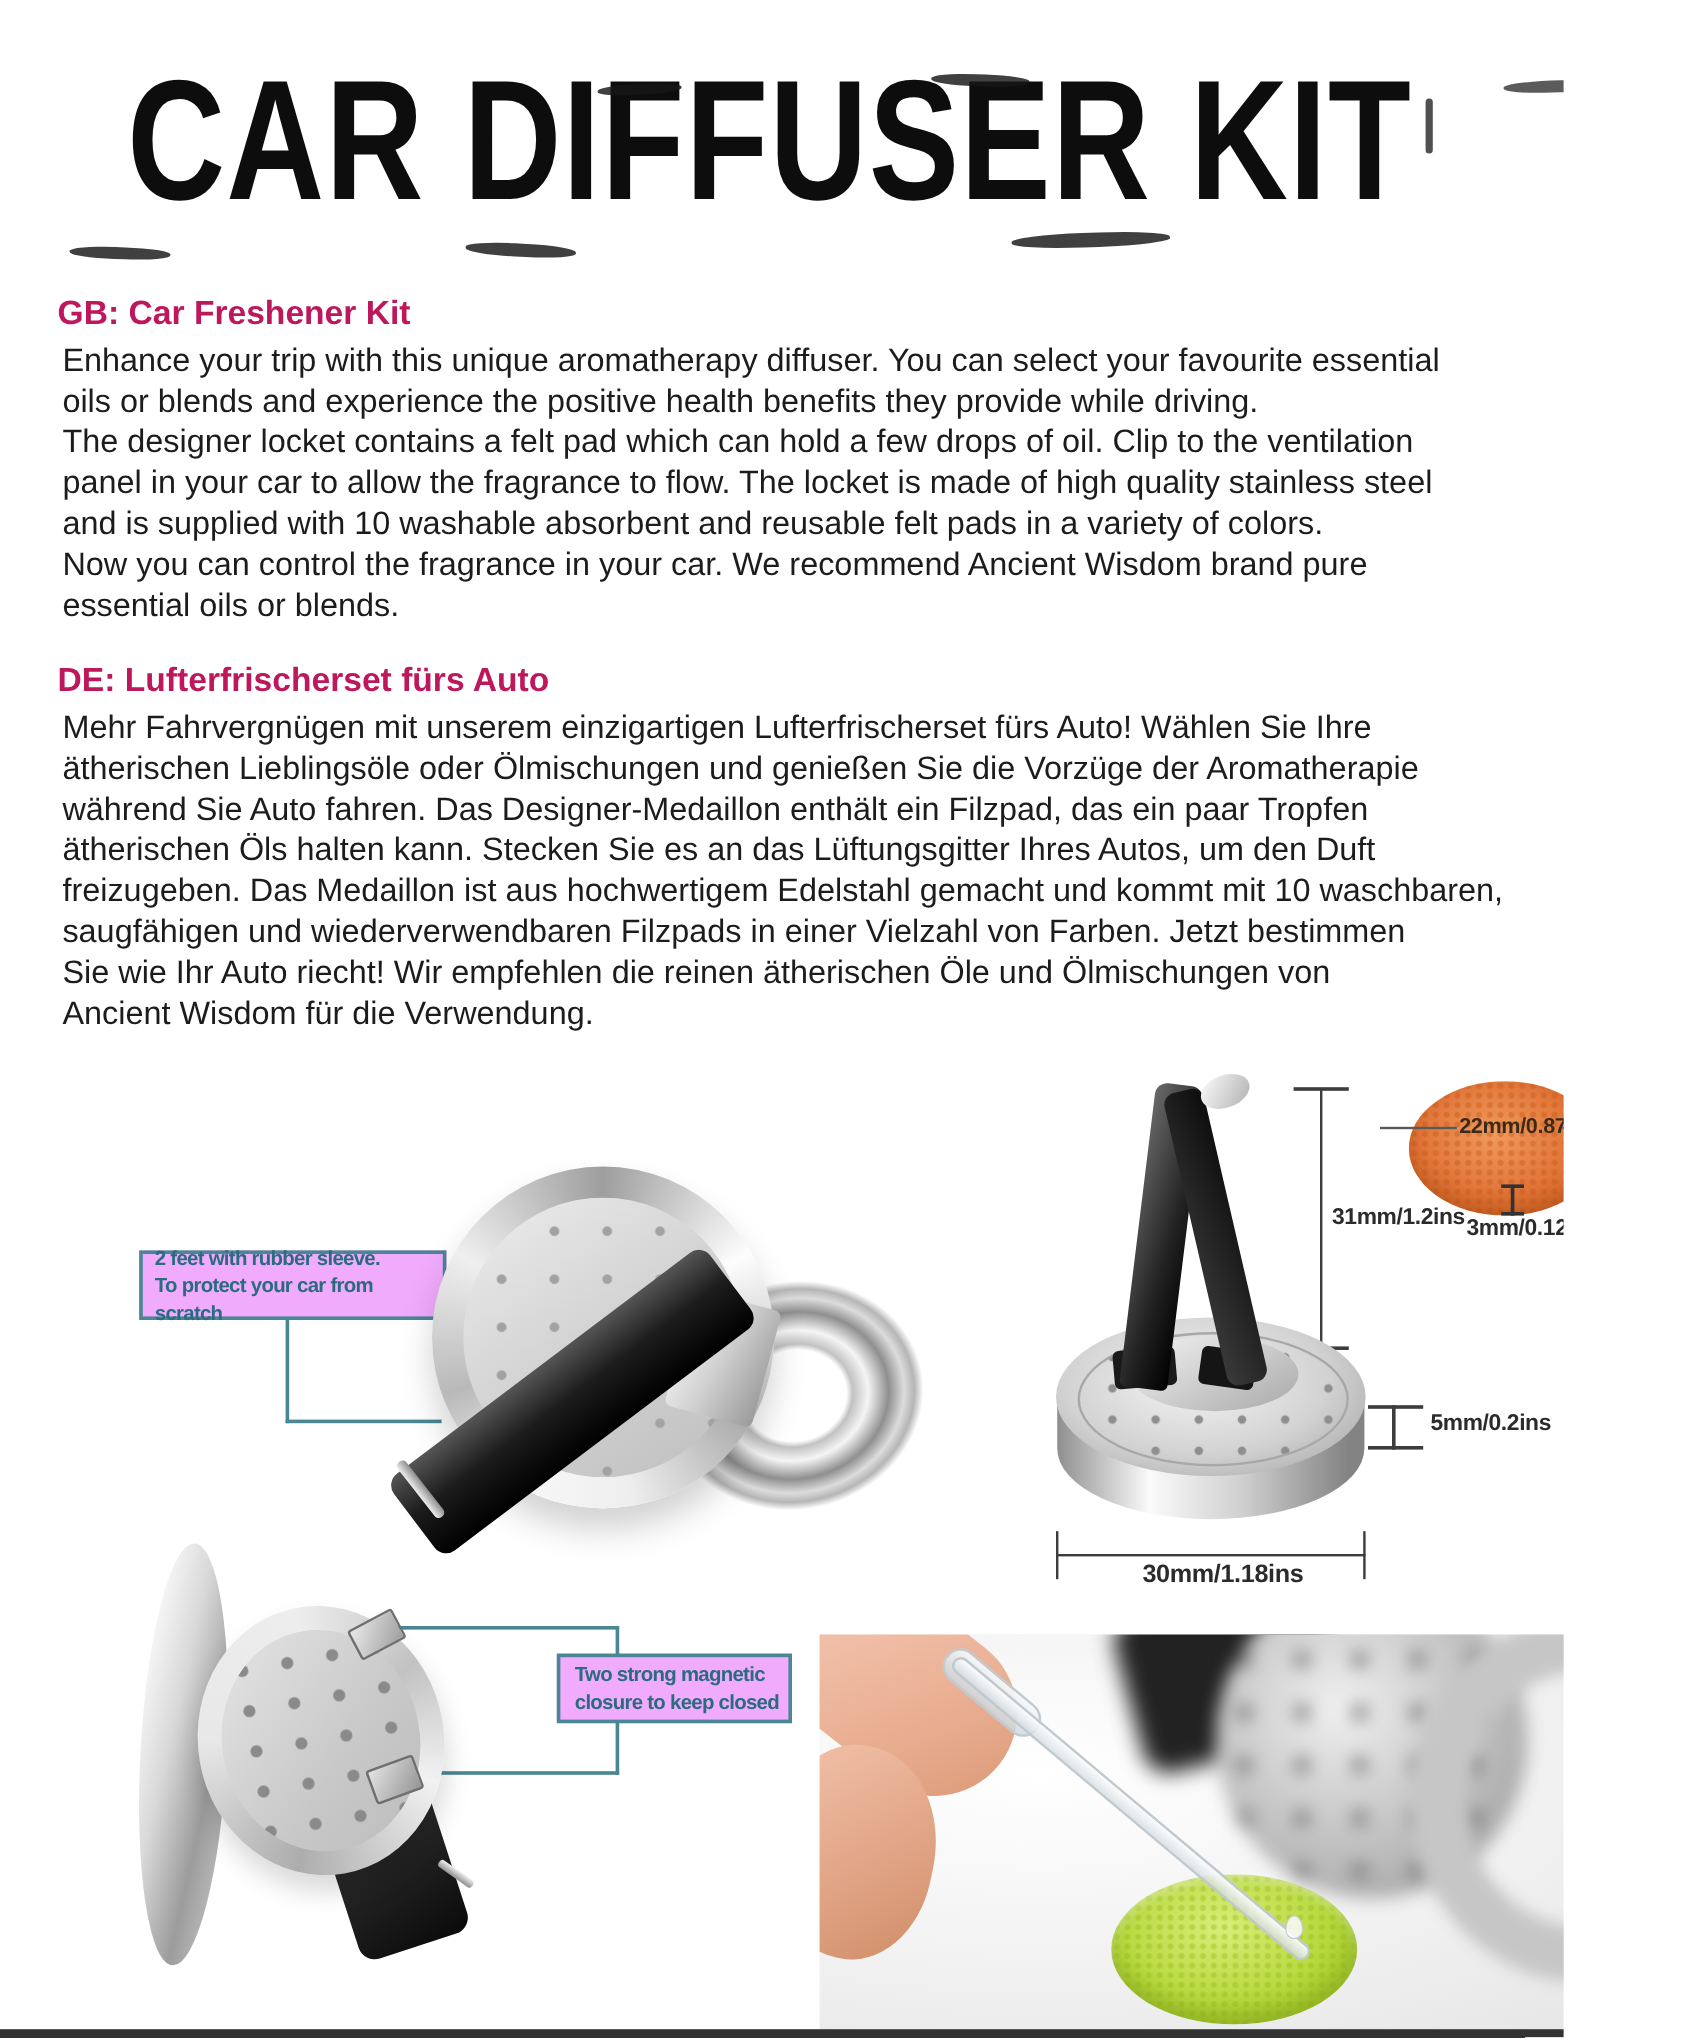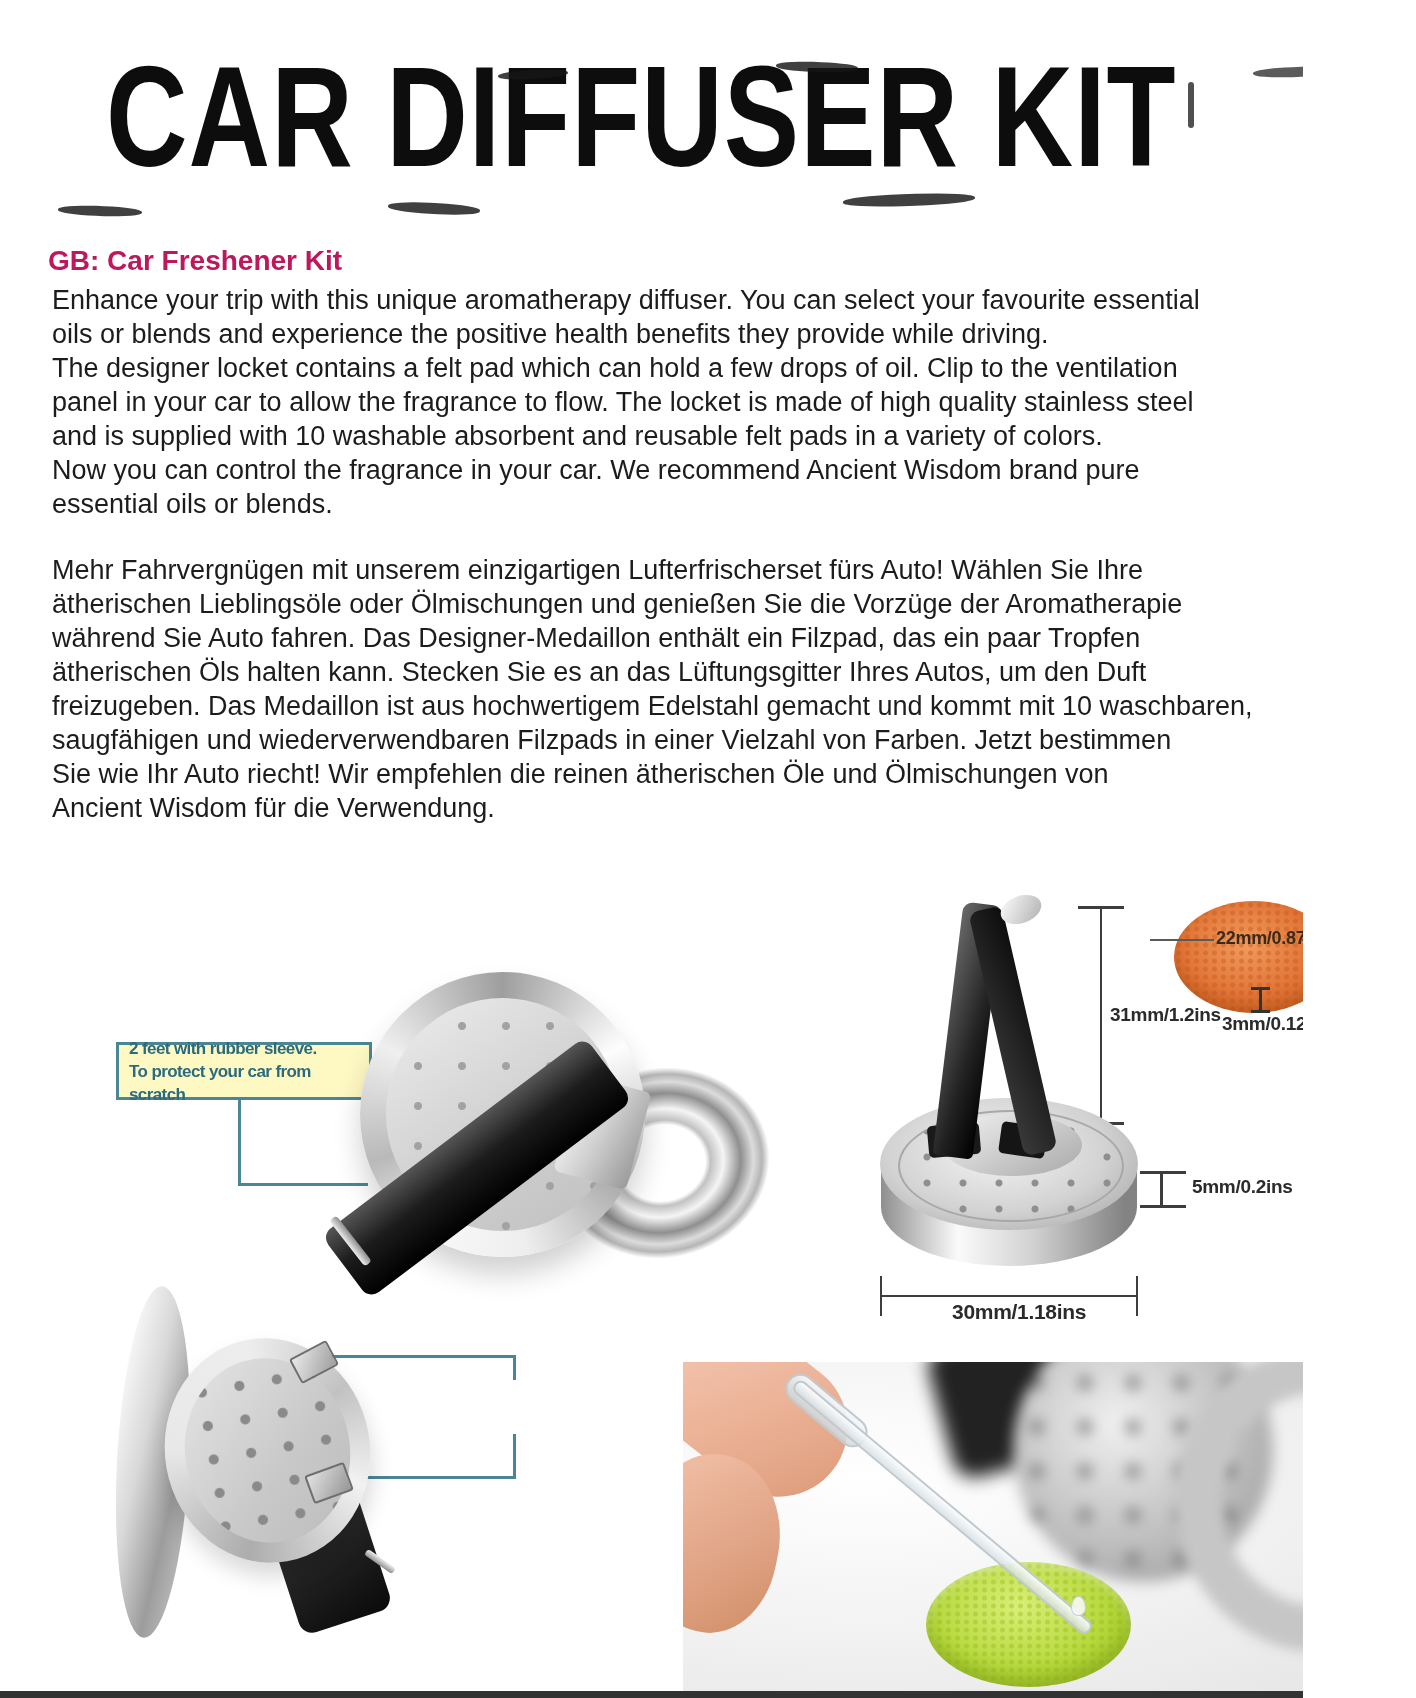--- a/index.html
+++ b/index.html
@@ -21,21 +21,21 @@
 
   
   .copy{position:absolute;left:48px;width:1348px;}
   .copy h2{margin:0;font-size:28px;line-height:36px;font-weight:bold;color:#be185d;}
   .copy p{margin:4px;font-size:27px;line-height:34px;white-space:pre-line;color:#1c1c1c;}
   .gb{top:243px;}
   .de{top:549px;}
 
   
   .callout{position:absolute;border:3px solid var(--callout_border,#4b8694);
-           background:#fef9c3;display:flex;align-items:center;box-sizing:border-box;
+           background:#f0abfc;display:flex;align-items:center;box-sizing:border-box;
            font-weight:bold;color:var(--callout_teal,#2b6b7f);
            font-size:17px;line-height:23px;letter-spacing:-0.6px;white-space:pre-line;}
   .co1{left:116px;top:1042px;width:256px;height:58px;padding-left:10px;}
   .co2{left:464px;top:1378px;width:196px;height:58px;padding-left:12px;}
   .cline{position:absolute;background:var(--callout_border,#4b8694);}
   .co1-v{left:238px;top:1098px;width:3px;height:88px;}
   .co1-h{left:238px;top:1183px;width:130px;height:3px;}
   .co2-v1{left:513px;top:1357px;width:3px;height:23px;}
   .co2-h1{left:316px;top:1355px;width:200px;height:3px;}
   .co2-v2{left:513px;top:1434px;width:3px;height:45px;}
@@ -198,20 +198,21 @@
     <p>Enhance your trip with this unique aromatherapy diffuser. You can select your favourite essential
 oils or blends and experience the positive health benefits they provide while driving.
 The designer locket contains a felt pad which can hold a few drops of oil. Clip to the ventilation
 panel in your car to allow the fragrance to flow. The locket is made of high quality stainless steel
 and is supplied with 10 washable absorbent and reusable felt pads in a variety of colors.
 Now you can control the fragrance in your car. We recommend Ancient Wisdom brand pure
 essential oils or blends.</p>
   </section>
 
   <section class="copy de">
+    <h2>DE: Lufterfrischerset fürs Auto</h2>
     <p>Mehr Fahrvergnügen mit unserem einzigartigen Lufterfrischerset fürs Auto! Wählen Sie Ihre
 ätherischen Lieblingsöle oder Ölmischungen und genießen Sie die Vorzüge der Aromatherapie
 während Sie Auto fahren. Das Designer-Medaillon enthält ein Filzpad, das ein paar Tropfen
 ätherischen Öls halten kann. Stecken Sie es an das Lüftungsgitter Ihres Autos, um den Duft
 freizugeben. Das Medaillon ist aus hochwertigem Edelstahl gemacht und kommt mit 10 waschbaren,
 saugfähigen und wiederverwendbaren Filzpads in einer Vielzahl von Farben. Jetzt bestimmen
 Sie wie Ihr Auto riecht! Wir empfehlen die reinen ätherischen Öle und Ölmischungen von
 Ancient Wisdom für die Verwendung.</p>
   </section>
 
@@ -272,20 +273,24 @@
     <div class="p2-lid"></div>
     <div class="p2-clip"></div>
     <div class="p2-hook"></div>
     <div class="p2-disc">
       <div class="p2-face"></div>
     </div>
     <div class="p2-magtop"></div>
     <div class="p2-magbot"></div>
   </div>
 
+  <div class="callout co2">
+    <span>Two strong magnetic
+closure to keep closed</span>
+  </div>
   <div class="cline co2-v1"></div>
   <div class="cline co2-h1"></div>
   <div class="arrow-left ar1"></div>
   <div class="cline co2-v2"></div>
   <div class="cline co2-h2"></div>
   <div class="arrow-left ar2"></div>
 
   <div class="photo3">
     <div class="p3-blurclip"></div>
     <div class="p3-blurdisc"></div>

